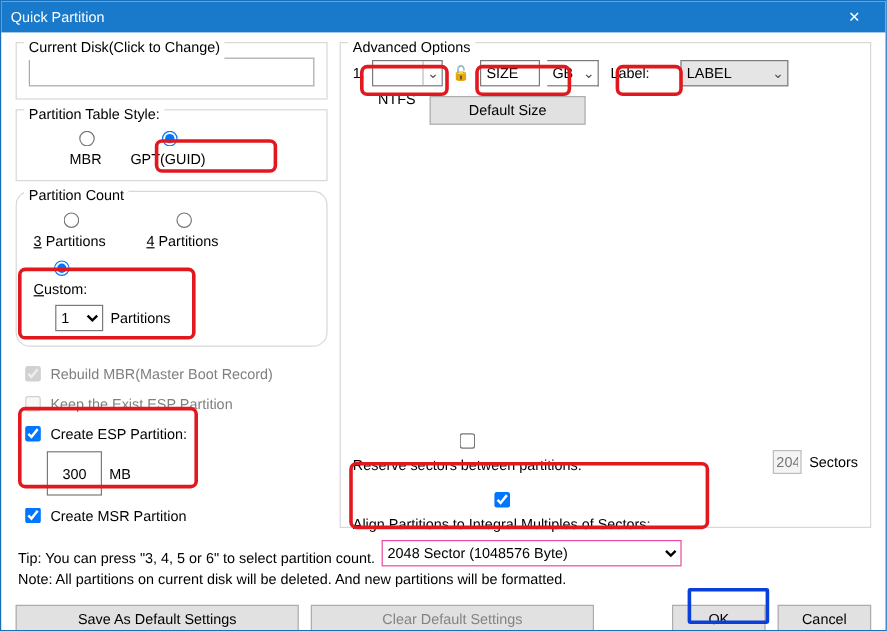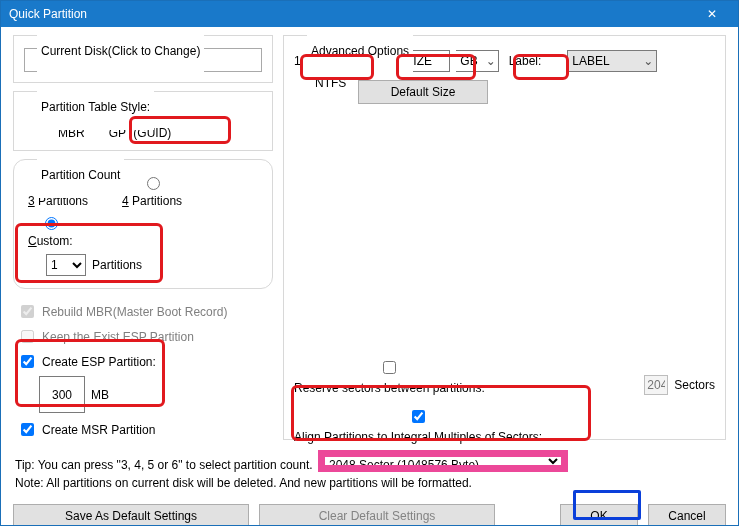--- a/index.html
+++ b/index.html
@@ -4,21 +4,21 @@
 <style>
   * { box-sizing: border-box; font-family: "Segoe UI", Tahoma, sans-serif; font-size: 12px; }
   body { margin: 0; background: #fff; width: 739px; height: 526px; border: 1px solid #1a6fb8; position: relative; }
   .titlebar { background: #1979ca; color: #fff; height: 26px; display: flex; align-items: center; padding: 0 8px; justify-content: space-between; }
   .titlebar .title { font-size: 12px; }
   .titlebar .close { width: 36px; text-align: center; cursor: pointer; }
   .content { padding: 8px 12px 4px 12px; display: flex; gap: 10px; }
   .left { width: 260px; }
   .right { flex: 1; }
   .group-box { border: 1px solid #d8d8d8; padding: 10px; margin-bottom: 8px; position: relative; }
-  .group-box .group-title { position: absolute; top: -8px; left: 23px; background: #fff; padding: 16px 4px; }
+  .group-box .group-title { position: absolute; top: -8px; left: 6px; background: #fff; padding: 4px 4px; }
   .disk-input { width: 100%; height: 24px; border: 1px solid #a9a9a9; margin-top: 2px; background: #fff; }
   .radio-row { display: flex; gap: 24px; padding: 4px 0 0 34px; }
   .radio-row2 { display: flex; gap: 34px; padding: 4px 0 0 4px; }
   label.radio, label.check { display: inline-flex; align-items: center; gap: 4px; cursor: pointer; flex-direction: column; }
   label.radio .u { text-decoration: underline; }
   .custom-block { margin-top: 6px; padding-left: 4px; }
   .custom-sub { margin-top: 6px; padding-left: 18px; display: flex; align-items: center; gap: 6px; }
   .small-select { height: 22px; width: 40px; border: 1px solid #7a7a7a; background: #fff; }
   .checks { padding: 2px 0 0 4px; font-size: 12px; }
   .checks label { display: flex; align-items: center; gap: 5px; padding: 3px 0; }
@@ -37,21 +37,21 @@
   .label-combo { width: 90px; height: 22px; border: 1px solid #7a7a7a; background: #e5e5e5; display: inline-flex; align-items: center; margin-left: 20px; }
   .label-combo .txt { padding: 0 6px 0 4px; flex: 1; }
   .label-combo .arrow { width: 16px; height: 20px; display: inline-flex; align-items: center; justify-content: center; color: #555; }
   .adv-buttons { display: flex; gap: 18px; margin-top: 8px; margin-left: 64px; }
   .winbtn { height: 24px; background: #e1e1e1; border: 1px solid #adadad; padding: 0 14px; cursor: pointer; }
   .reserve-row { display: flex; align-items: flex-end; gap: 8px; margin-top: 254px; justify-content: space-between; }
   .reserve-row .left-part { display: flex; align-items: center; gap: 6px; }
   .reserve-row input.num { width: 24px; height: 20px; border: 1px solid #bdbdbd; background: #f4f4f4; color: #757575; text-align: center; }
   .align-row { margin-top: 12px; display: flex; align-items: center; gap: 6px; }
   .align-select { margin-top: 6px; margin-left: 24px; }
-  .align-select select { width: 250px; height: 22px; border: 7px solid #ec4899; background: #fff; }
+  .align-select select { width: 250px; height: 22px; border: 1px solid #ec4899; background: #fff; }
   .notes { padding: 4px 12px 4px 14px; color: #000; line-height: 1.5; }
   .btnbar { display: flex; gap: 10px; padding: 8px 12px 10px 12px; align-items: center; }
   .btnbar .wide { width: 236px; }
   .btnbar .spacer { flex: 1; }
   .btnbar .std { width: 78px; }
   .btnbar .disabled-btn { color: #838383; }
   .hi-red { position: absolute; border: 3px solid #e1191e; border-radius: 6px; pointer-events: none; }
   .hi-blue { position: absolute; border: 3px solid #0a3fda; border-radius: 2px; pointer-events: none; }
 </style>
 </head>

